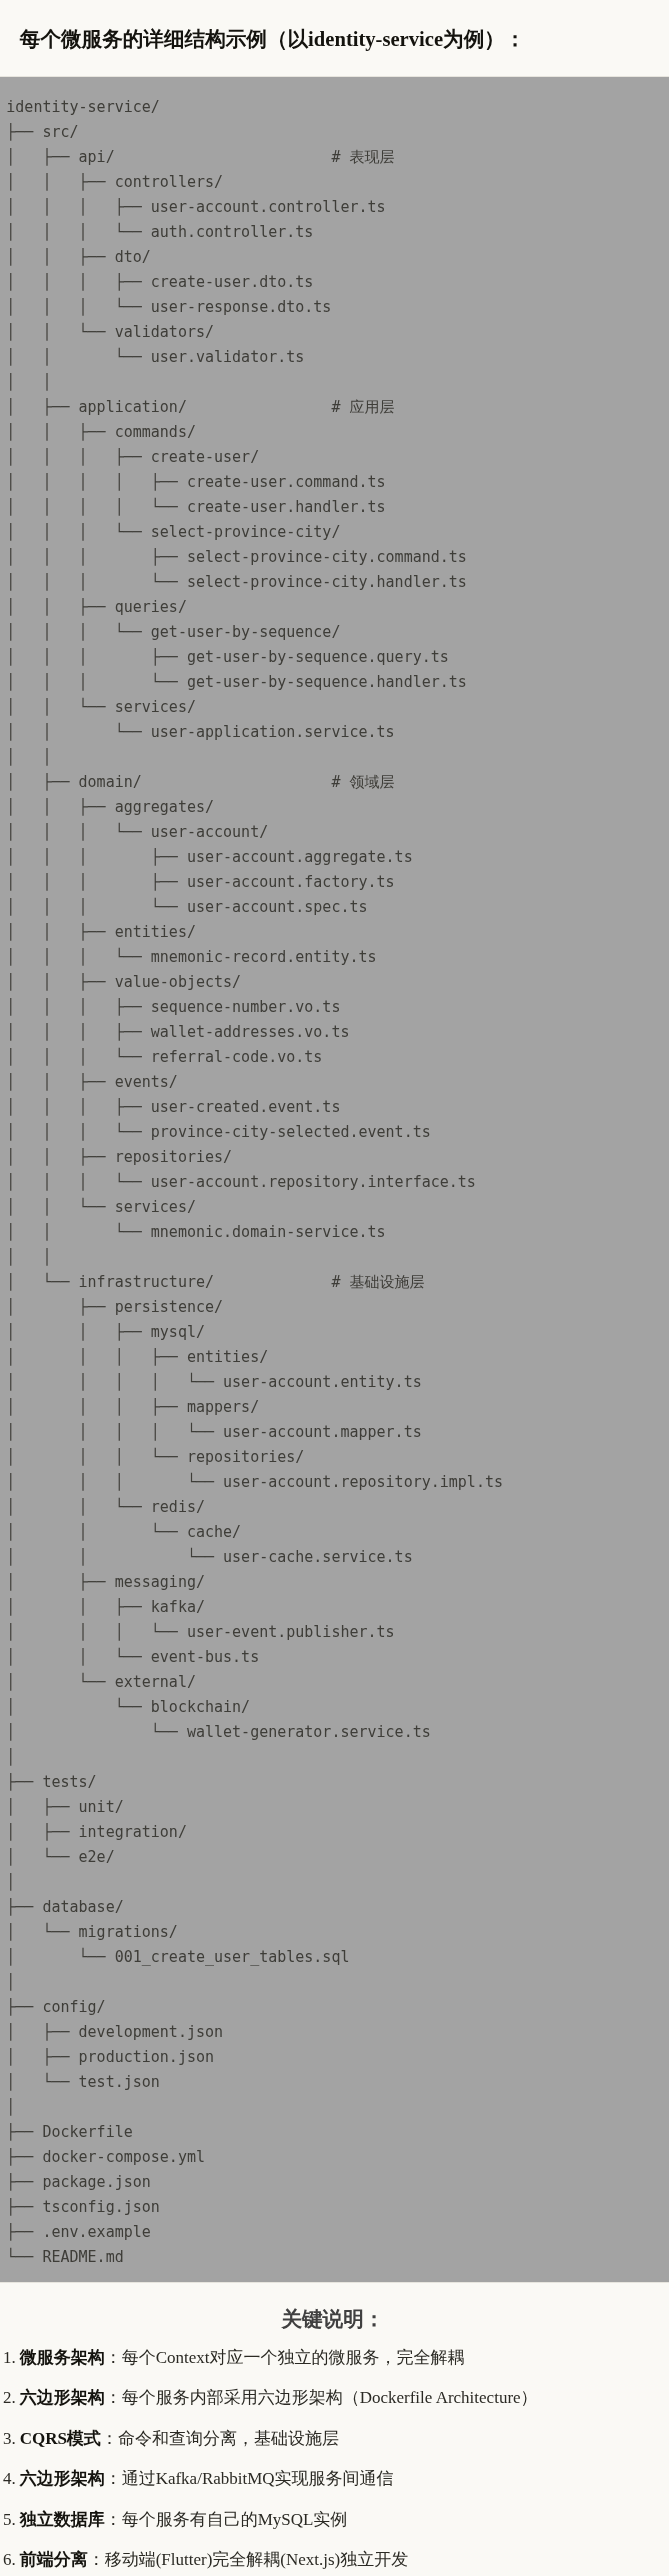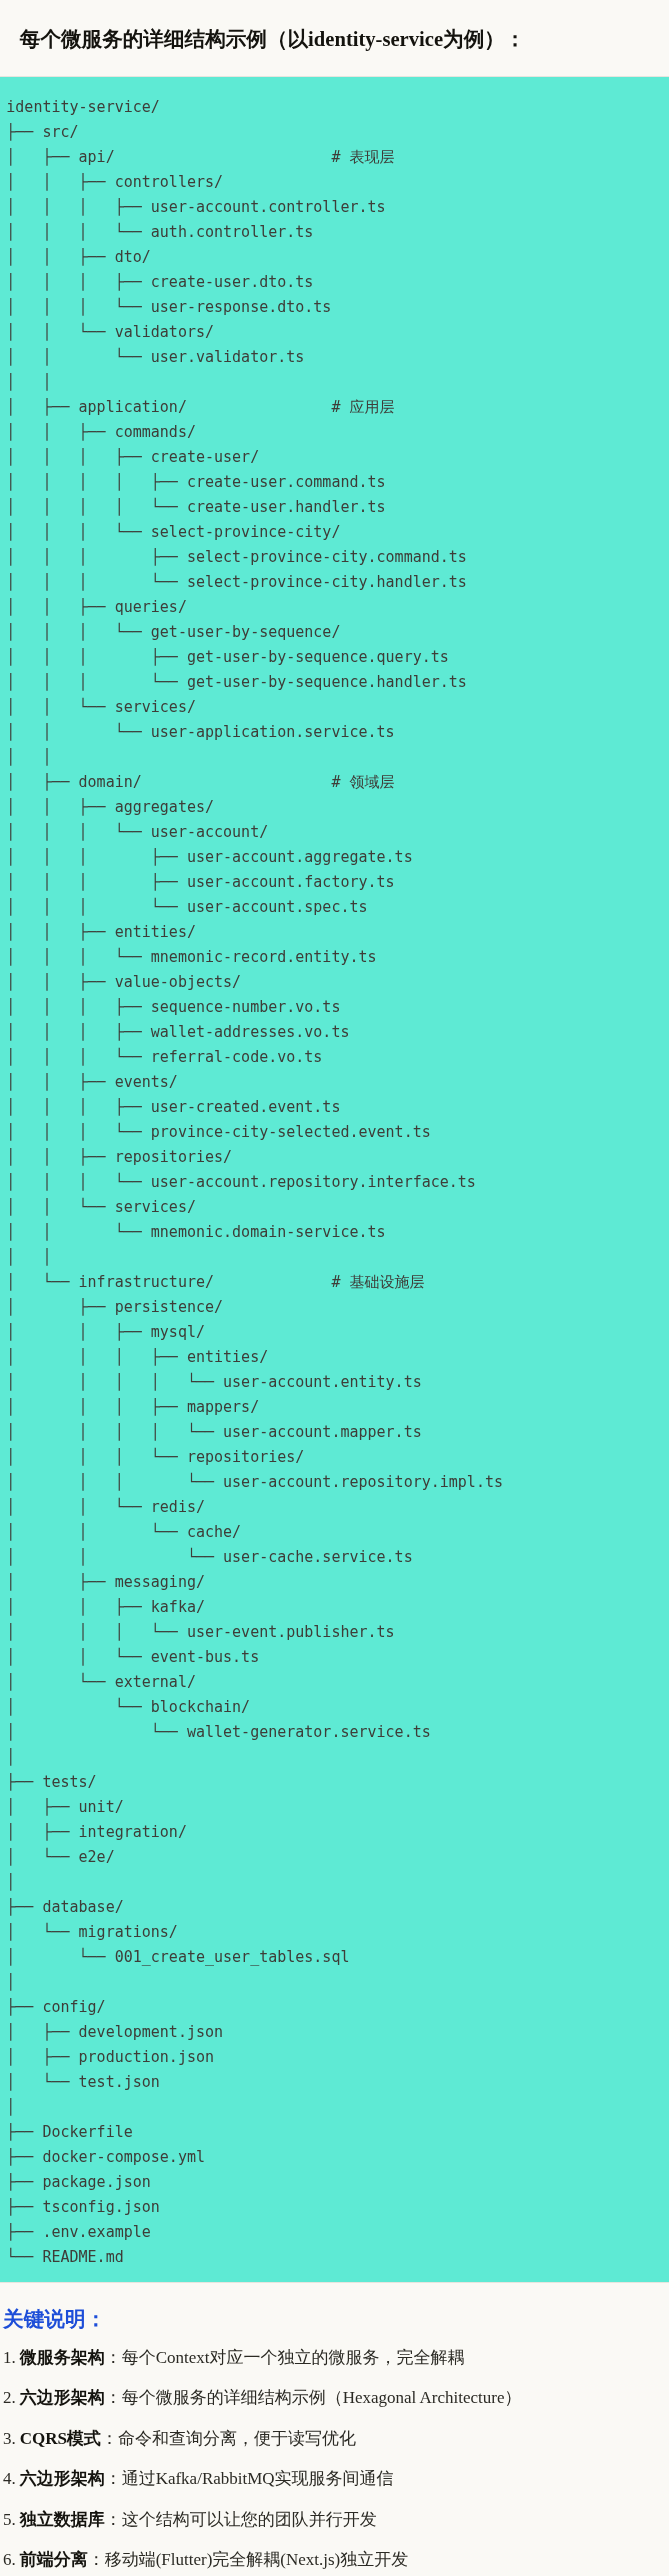--- a/index.html
+++ b/index.html
@@ -19,42 +19,43 @@
     margin: 16px;
     padding: 10px 6.3px 8.1px 3.8px;
     font-size: 20.6px;
     line-height: 26px;
     font-weight: 700;
     color: #14130e;
     font-family: "Liberation Serif", serif;
   }
 
   .code-block {
-    background: #5eead4;
+    background: #a3a3a3;
     border-top: 0.6px solid #e7e5de;
     border-bottom: 0.6px solid #e7e5de;
     padding: 17.5px 7.5px 12.5px 6.3px;
   }
   .tree {
     margin: 0;
     font-family: "DejaVu Sans Mono", monospace;
     font-size: 15px;
     line-height: 25px;
     color: #3e3d38;
     white-space: pre;
     overflow: hidden;
   }
 
   .notes { padding: 22.5px 6.3px 10px 3.1px; }
   .notes-heading {
     margin: 0 0 15px 0;
     font-size: 20.6px;
     line-height: 26px;
     font-weight: 700;
-    color: #1d4ed8;
+    color: #404040;
+    text-align: center;
   }
   .notes-list {
     margin: 0;
     padding: 0;
     list-style: none;
   }
   .notes-list li {
     margin: 0 0 18px 0;
     font-size: 17px;
     line-height: 22.5px;
@@ -165,24 +166,24 @@
 ├── tsconfig.json
 ├── .env.example
 └── README.md</pre>
   </section>
 
   <section class="notes">
     <h2 class="notes-heading">关键说明：</h2>
 
     <ol class="notes-list">
         <li><span class="num">1.</span><strong class="term">微服务架构</strong><span>：</span><span class="desc">每个Context对应一个独立的微服务，完全解耦</span></li>
-        <li><span class="num">2.</span><strong class="term">六边形架构</strong><span>：</span><span class="desc">每个微服务的详细结构示例（Hexagonal Architecture）</span></li>
-        <li><span class="num">3.</span><strong class="term">CQRS模式</strong><span>：</span><span class="desc">命令和查询分离，便于读写优化</span></li>
+        <li><span class="num">2.</span><strong class="term">六边形架构</strong><span>：</span><span class="desc">每个服务内部采用六边形架构（Dockerfile Architecture）</span></li>
+        <li><span class="num">3.</span><strong class="term">CQRS模式</strong><span>：</span><span class="desc">命令和查询分离，基础设施层</span></li>
         <li><span class="num">4.</span><strong class="term">六边形架构</strong><span>：</span><span class="desc">通过Kafka/RabbitMQ实现服务间通信</span></li>
-        <li><span class="num">5.</span><strong class="term">独立数据库</strong><span>：</span><span class="desc">这个结构可以让您的团队并行开发</span></li>
+        <li><span class="num">5.</span><strong class="term">独立数据库</strong><span>：</span><span class="desc">每个服务有自己的MySQL实例</span></li>
         <li><span class="num">6.</span><strong class="term">前端分离</strong><span>：</span><span class="desc">移动端(Flutter)完全解耦(Next.js)独立开发</span></li>
       </ol>
 
     <p class="closing">这个结构可以让您的团队并行开发，每个Context可以由不同的小组负责，互不干扰。</p>
   </section>
 
 </div>
 
 
 </body></html>

